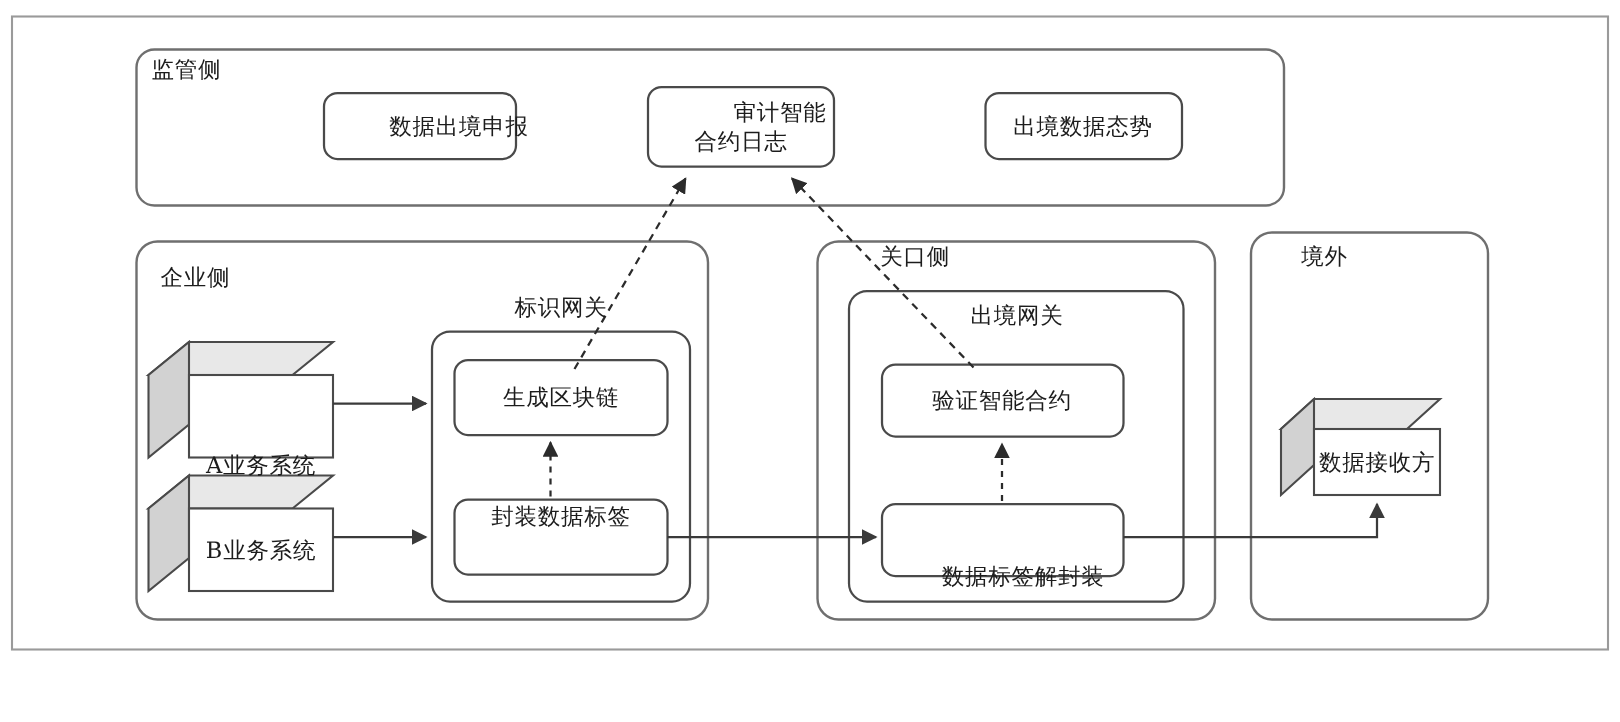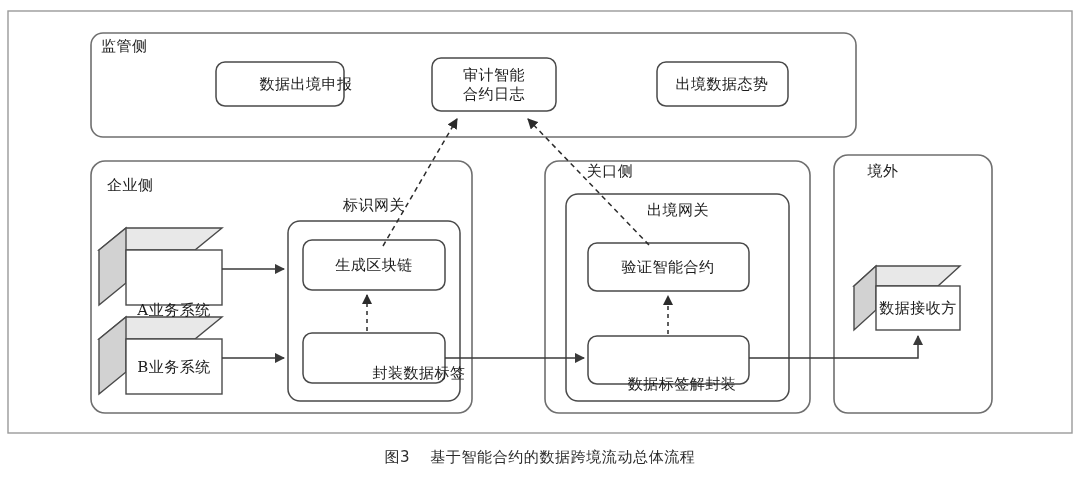--- a/index.html
+++ b/index.html
@@ -154,36 +154,33 @@
   <div class="lbl panel-title lbl-center" style="left:374px; top:206px;">标识网关</div>
 
   <div class="lbl panel-title lbl-center" style="left:610px; top:172px;">关口侧</div>
 
   <div class="lbl panel-title lbl-center" style="left:678px; top:211px;">出境网关</div>
 
   <div class="lbl panel-title lbl-center" style="left:883px; top:172px;">境外</div>
 
   <div class="lbl node-text lbl-center" style="left:280px; top:85px;margin-left:26px;">数据出境申报</div>
 
-  <div class="lbl node-text lbl-center" style="left:494px; top:76px;">审计智能</div>
+  <div class="lbl node-text lbl-center" style="left:520px; top:76px;">审计智能</div>
   <div class="lbl node-text lbl-center" style="left:494px; top:95px;">合约日志</div>
 
   <div class="lbl node-text lbl-center" style="left:722px; top:85px;">出境数据态势</div>
 
   <div class="lbl node-text lbl-center" style="left:374px; top:266px;text-align:center;">生成区块链</div>
 
-  <div class="lbl node-text lbl-center" style="left:374px; top:374px;margin-left:45px;">封装数据标签</div>
+  <div class="lbl node-text lbl-center" style="left:374px; top:345px;">封装数据标签</div>
 
   <div class="lbl box3d-text lbl-center" style="left:174px; top:279px;margin-top:32px;">A业务系统</div>
 
   <div class="lbl box3d-text lbl-center" style="left:174px; top:368px;">B业务系统</div>
 
   <div class="lbl node-text lbl-center" style="left:668px; top:268px;">验证智能合约</div>
 
   <div class="lbl node-text lbl-center" style="left:682px; top:361px;margin-top:24px;">数据标签解封装</div>
 
   <div class="lbl box3d-text lbl-center" style="left:918px; top:309px;">数据接收方</div>
 
-  <div class="caption">
-    <span class="cap-num">图3</span><span class="cap-gap"></span><span>基于智能合约的数据跨境流动总体流程</span>
-  </div>
 
 </div>
 
 </body></html>

